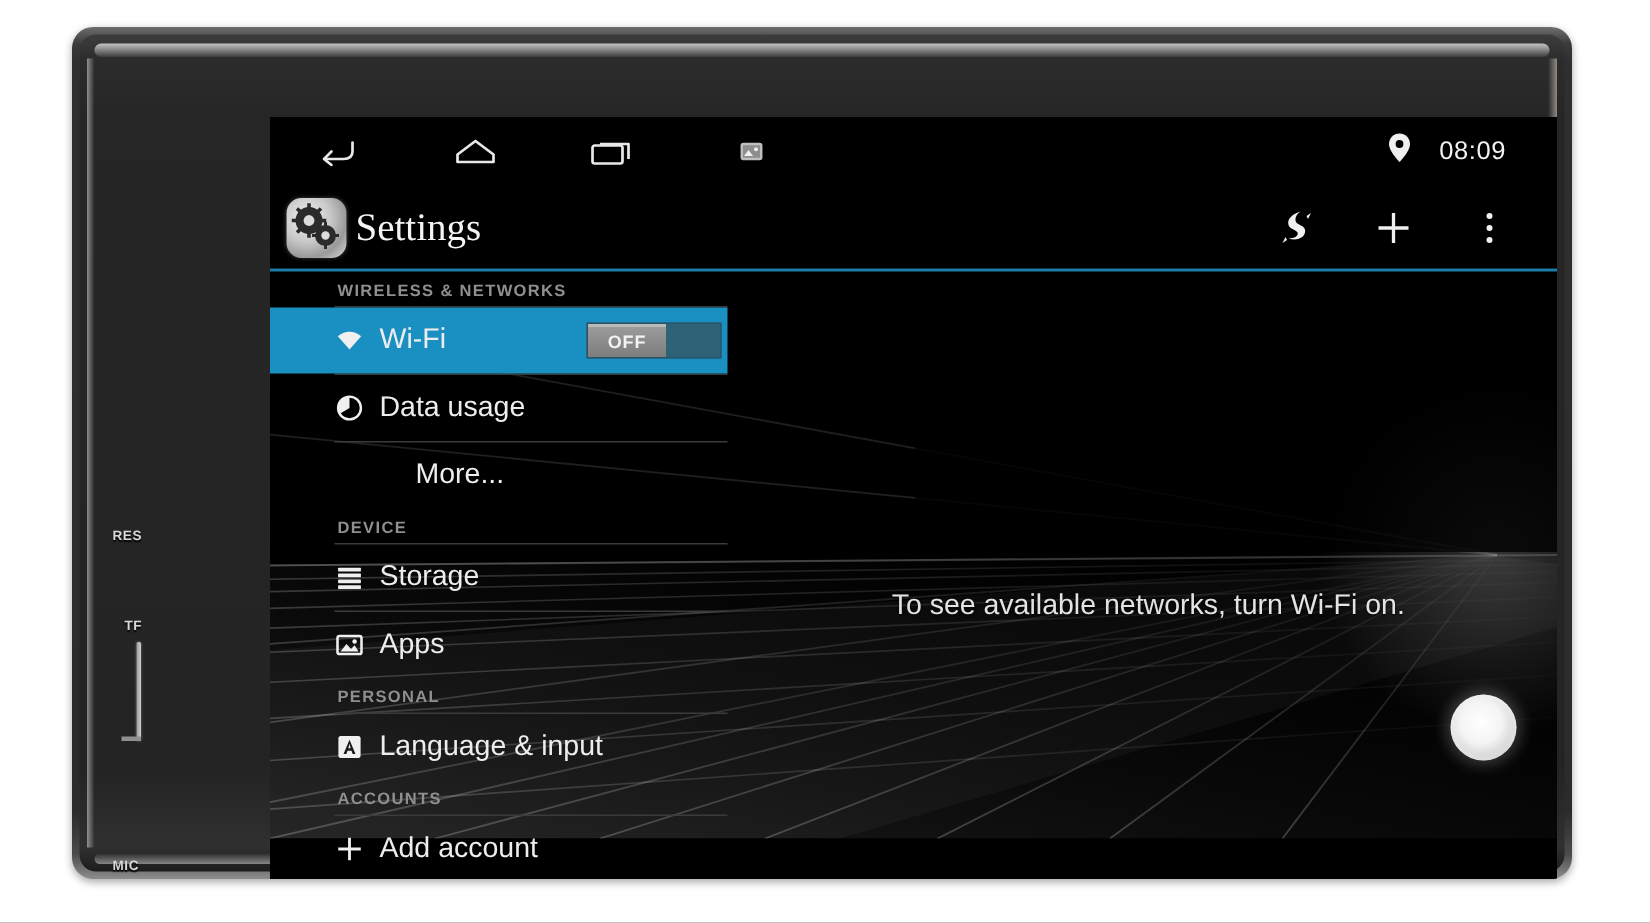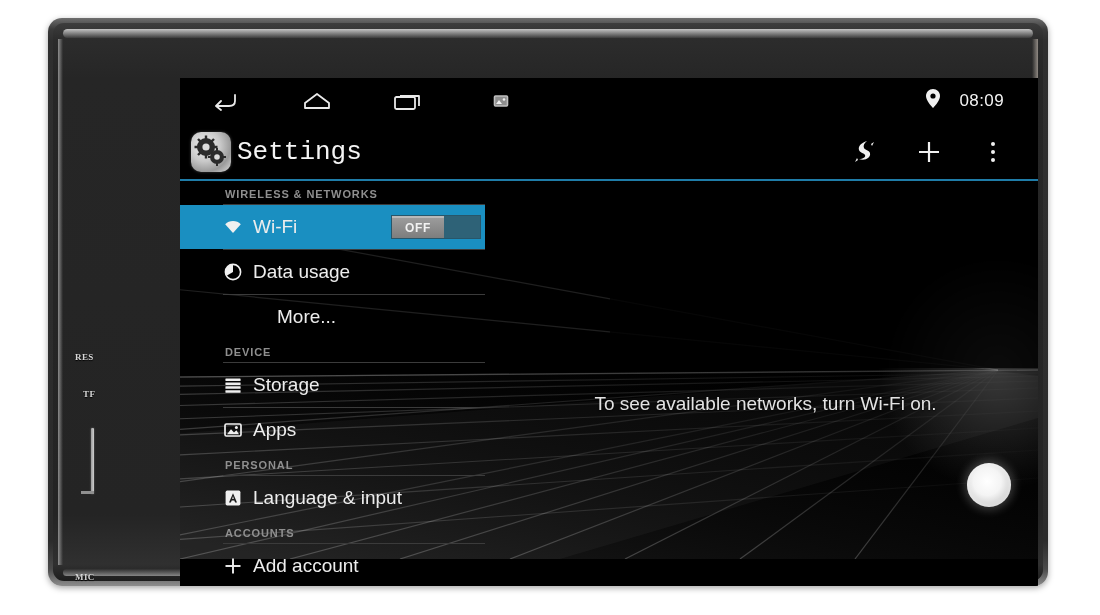--- a/index.html
+++ b/index.html
@@ -45,25 +45,25 @@
     background: linear-gradient(270deg, rgba(200,190,180,.65), rgba(60,60,60,0));
   }
 
   
   .bezel-label {
     position: absolute;
     color: #d8d8d8;
     font-size: 9px;
     font-weight: bold;
     letter-spacing: .4px;
-    font-family: Liberation Serif, serif;
+    font-family: Liberation Sans, sans-serif;
     text-shadow: 0 1px 1px #000;
   }
   #label-res { left: 22px; top: 329px; }
-  #label-tf  { left: 30px; top: 366px; }
+  #label-tf  { left: 30px; top: 389px; }
   #label-mic { left: 22px; top: 549px; }
   #tf-slot {
     position: absolute; left: 38px; top: 405px;
     width: 3px; height: 66px;
     background: linear-gradient(90deg,#9a9a9a,#cfcfcf);
     border-radius: 1px;
     box-shadow: 0 0 2px rgba(255,255,255,.35);
   }
   #tf-slot-foot {
     position: absolute; left: 28px; top: 468px;
@@ -115,21 +115,21 @@
   #app-icon {
     margin-left: 11px;
     width: 40px; height: 40px; border-radius: 10px;
     background: radial-gradient(circle at 34% 34%, #f2f2f2 0%, #c9c9c9 42%, #9a9a9a 70%, #dcdcdc 100%);
     display: flex; align-items: center; justify-content: center;
     box-shadow: 0 0 3px rgba(255,255,255,.25);
     overflow: hidden;
   }
   #app-title {
     color: #f4f4f4; font-size: 26px; margin-left: 6px;
-    font-family: Liberation Mono, monospace;
+    font-family: Liberation Serif, serif;
   }
   #action-icons { margin-left: auto; display: flex; align-items: center; gap: 38px; padding-right: 32px; }
   .action-icon { width: 26px; height: 26px; display: flex; align-items: center; justify-content: center; cursor: pointer; }
 
   #action-divider {
     position: absolute; left: 0; top: 101px; width: 100%; height: 2px;
     background: #1f7ca8;
     z-index: 7;
   }
 

